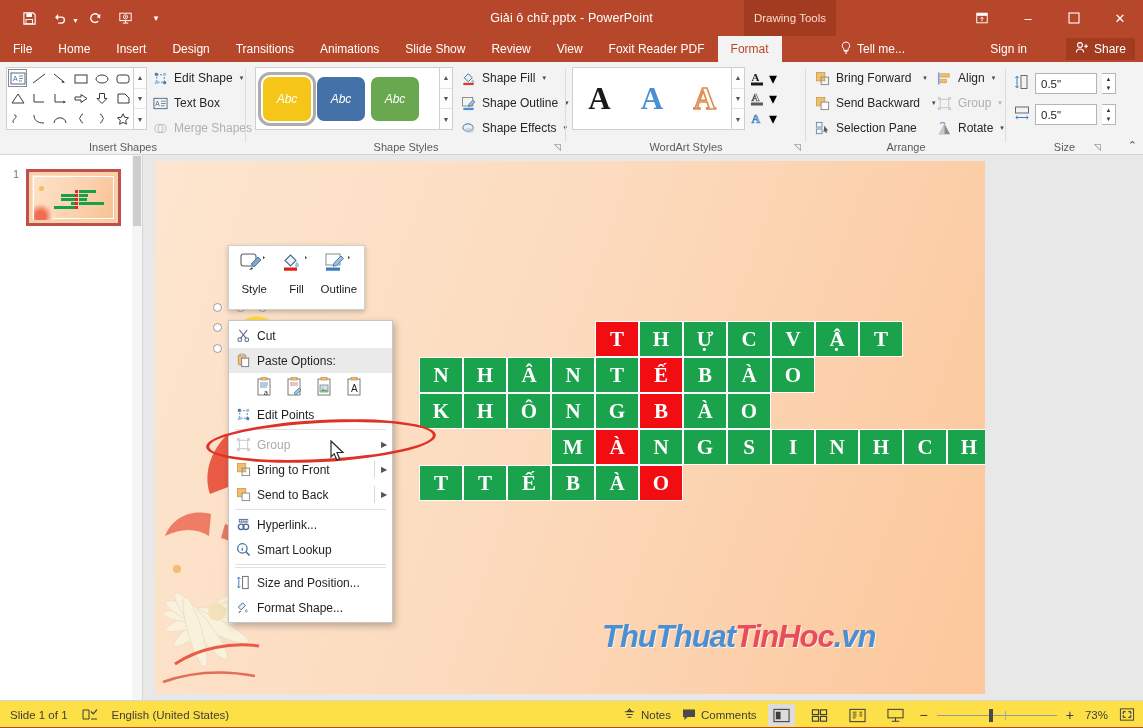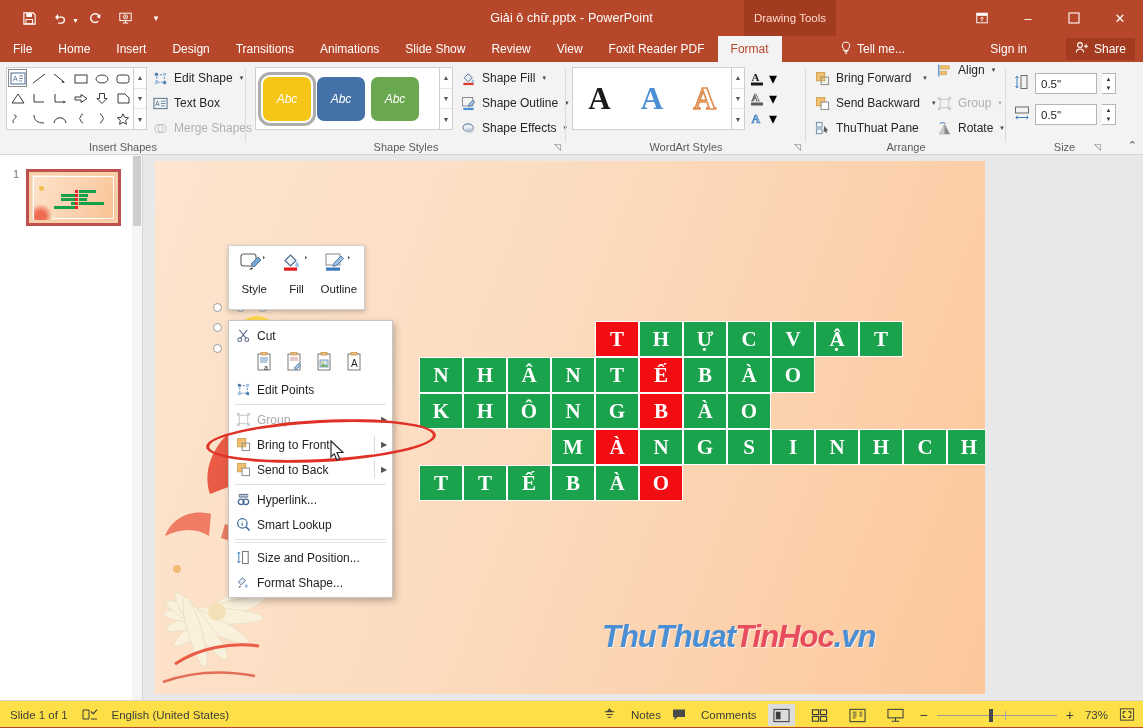--- a/index.html
+++ b/index.html
@@ -237,21 +237,21 @@
   .cursor-arrow { position:absolute; left:330px; top:440px; }
 
   
   .statusbar {
     position:absolute; left:0; top:700px; width:1143px; height:28px;
     background:#fde047; border-top:1px solid #d4d4d4;
     font-size:11.5px; color:#3d3d3d;
   }
   .sb-left { position:absolute; left:10px; top:0; height:28px; display:flex; align-items:center; gap:14px; }
   .sb-right { position:absolute; right:8px; top:0; height:28px; display:flex; align-items:center; gap:11px; }
-  .sb-btn { display:flex; align-items:center; gap:15px; }
+  .sb-btn { display:flex; align-items:center; gap:5px; }
   .view-btn { width:27px; height:22px; display:flex; align-items:center; justify-content:center; }
   .view-btn.active { background:#dcdcdc; }
   .zoom-slider { display:flex; align-items:center; gap:0; }
   .zoom-track { width:120px; height:1px; background:#999; position:relative; }
   .zoom-knob { position:absolute; left:52px; top:-6px; width:4px; height:13px; background:#4a4a4a; }
   .zoom-tick { position:absolute; left:68px; top:-4px; width:1px; height:9px; background:#aaa; }
   .bottom-edge { position:absolute; left:0; top:727px; width:1143px; height:1px; background:#b7472a; }
 </style>
 </head>
 <body>
@@ -609,23 +609,23 @@
         <span class="cv" style="margin-left:6px;">▾</span>
       </div>
       <div class="rcmd" style="left:8px; top:58px;">
         <span class="ic">
             <svg width="15" height="15" viewBox="0 0 16 16">
               <rect x="1.5" y="1.5" width="6" height="5" fill="none" stroke="#6a8aa8" stroke-width="1"></rect>
               <rect x="1.5" y="8.5" width="6" height="5" fill="none" stroke="#6a8aa8" stroke-width="1"></rect>
               <path d="M10 5l4 5-2 .3 1 2-1.3.6-1-2L9 12.3z" fill="#5b5b5b"></path>
             </svg>
           </span>
-        <span>ThuThuat Pane</span>
-      </div>
-      <div class="rcmd" style="left:130px; top:0;">
+        <span>Selection Pane</span>
+      </div>
+      <div class="rcmd" style="left:130px; top:8px;">
         <span class="ic">
             <svg width="15" height="15" viewBox="0 0 16 16">
               <path d="M2 1.5v13" stroke="#3a7bbf" stroke-width="1.2"></path>
               <rect x="4" y="3" width="9" height="3.5" fill="#f0bf6e" stroke="#c89a44" stroke-width=".7"></rect>
               <rect x="4" y="9" width="6" height="3.5" fill="#f0bf6e" stroke="#c89a44" stroke-width=".7"></rect>
             </svg>
           </span>
         <span>Align</span>
         <span class="cv">▾</span>
       </div>
@@ -846,20 +846,30 @@
     <div class="mi">
       <span class="mi-ic">
           <svg width="15" height="15" viewBox="0 0 16 16">
             <circle cx="4" cy="12.5" r="2" fill="none" stroke="#5b6b8a" stroke-width="1.1"></circle>
             <circle cx="11.5" cy="12.5" r="2" fill="none" stroke="#5b6b8a" stroke-width="1.1"></circle>
             <path d="M4.8 11L12 2M10.8 11L3.6 2" stroke="#5b6b8a" stroke-width="1.1" fill="none"></path>
           </svg>
         </span>
       <span class="mi-tx">Cut</span>
     </div>
+    <div class="mi header">
+      <span class="mi-ic">
+          <svg width="15" height="15" viewBox="0 0 16 16">
+            <rect x="2.5" y="2" width="8" height="10.5" rx="1" fill="#f0c080" stroke="#c08a3a" stroke-width="1"></rect>
+            <rect x="4.5" y="1" width="4" height="2.2" fill="#d9d9d9" stroke="#9a9a9a" stroke-width=".7"></rect>
+            <rect x="6" y="5.5" width="7.5" height="9" fill="#fff" stroke="#7a7a7a" stroke-width="1"></rect>
+          </svg>
+        </span>
+      <span class="mi-tx">Paste Options:</span>
+    </div>
     <div class="paste-row">
       <span class="paste-ic">
           <svg width="18" height="20" viewBox="0 0 18 20">
             <rect x="2" y="2" width="12" height="16" fill="#fff" stroke="#7a7a7a" stroke-width="1"></rect>
             <rect x="5" y="0.5" width="6" height="2.5" fill="#f0c080" stroke="#c08a3a" stroke-width=".7"></rect>
             <path d="M4 6h8M4 8h8M4 10h7" stroke="#5b8ac0" stroke-width=".9"></path>
             <text x="8" y="18" font-size="7" font-family="Liberation Sans" fill="#222">a</text>
           </svg>
         </span>
       <span class="paste-ic">

